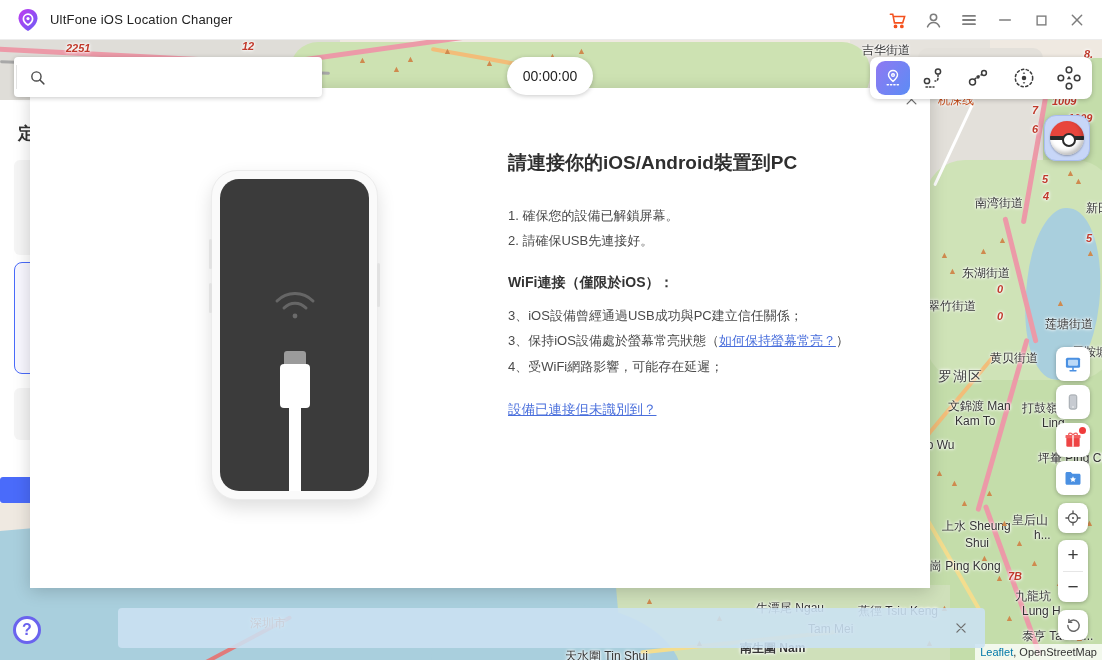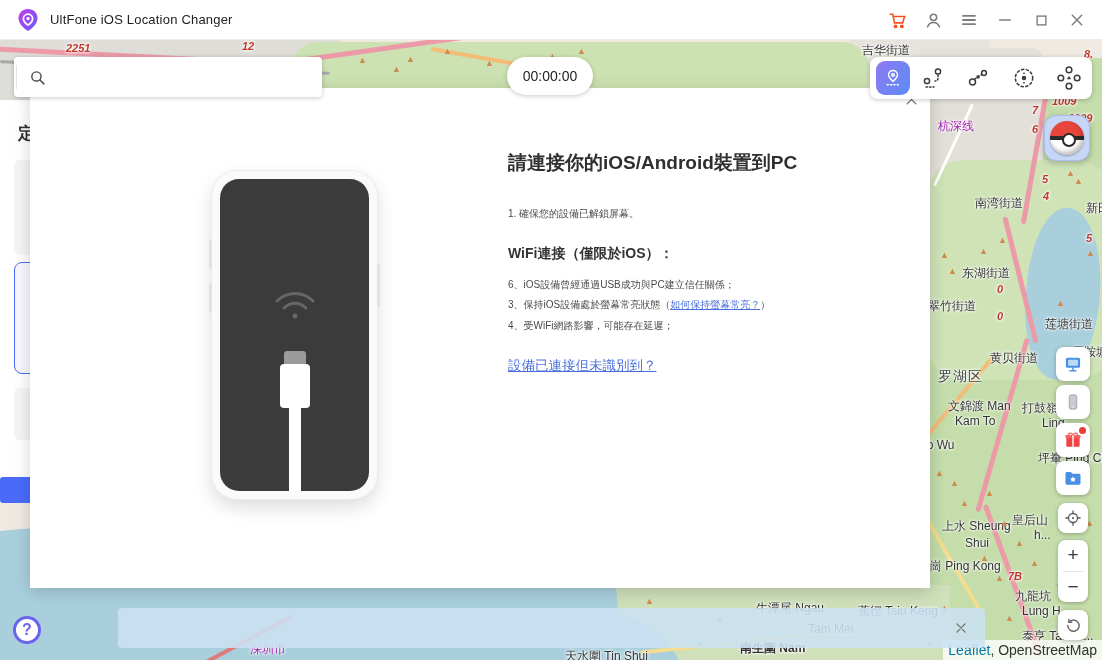--- a/index.html
+++ b/index.html
@@ -27,21 +27,21 @@
   .water-reservoir { left:1026px; top:168px; width:74px; height:172px; background:#a9cfdd; border-radius:45% 55% 48% 52%; transform:rotate(6deg); }
   .water-bottom { left:-80px; top:468px; width:700px; height:280px; background:#a9cfdd; transform:rotate(-5deg); border-radius:30px; }
   .water-bottom2 { left:430px; top:562px; width:250px; height:150px; background:#a9cfdd; transform:rotate(8deg); border-radius:40%; }
   .road { border-radius:3px; }
   .rpink { background:#ec9aa8; } .ryellow { background:#f3dd8e; } .rorange { background:#f2bd79; }
   .rwhite { background:#ffffff; } .rgray { background:#a8a8a8; } .rred { background:#e07a7a; }
   .mlabel { position:absolute; font-size:12px; color:#333; white-space:nowrap;
             text-shadow:0 0 2px #fff,0 0 3px #fff,0 0 4px #fff; }
   .mlabel.district { font-size:14px; color:#424242; letter-spacing:1px; }
   .mlabel.ref { color:#c0392b; font-style:italic; font-weight:bold; font-size:11px; }
-  .mlabel.faint { color:#a21caf;margin-top:26px; }
+  .mlabel.faint { color:#c2410c; }
   .peak { position:absolute; font-size:9px; color:#cf8a4e; }
 
   
   .search-box { position:absolute; left:14px; top:57px; width:308px; height:40px; background:#fff; border-radius:4px;
                 box-shadow:0 1px 5px rgba(0,0,0,.22); z-index:30; display:flex; align-items:center; }
   .search-input { border:none; outline:none; font-size:14px; color:#9aa0a6; margin-left:14px; width:248px;
                   border-bottom:1px solid #dcdcdc; padding-bottom:4px; background:transparent;
                   font-family:"Liberation Sans",sans-serif; }
   .search-sep { width:1px; height:24px; background:#e3e3e3; margin-left:2px; }
   .search-btn { width:40px; display:flex; align-items:center; justify-content:center; cursor:pointer; }
@@ -62,21 +62,21 @@
   .pokeball:after { content:""; position:absolute; left:50%; top:50%; width:10px; height:10px; margin:-5px 0 0 -5px;
                     background:#fff; border:2.5px solid #2b2b2b; border-radius:50%; }
   .stack-btn { position:absolute; left:1056px; width:34px; height:34px; background:#fff; border-radius:8px;
                box-shadow:0 1px 4px rgba(0,0,0,.28); z-index:30; display:flex; align-items:center; justify-content:center; cursor:pointer; }
   .dot-badge { position:absolute; right:4px; top:4px; width:7px; height:7px; background:#f03b3b; border-radius:50%; }
   .locate-btn { top:503px; }
   .zoom-pill { position:absolute; left:1058px; top:540px; width:30px; height:62px; background:#fff; border-radius:8px;
                box-shadow:0 1px 4px rgba(0,0,0,.28); z-index:30; display:flex; flex-direction:column; }
   .zoom-half { flex:1; display:flex; align-items:center; justify-content:center; font-size:19px; color:#3a3a3a; cursor:pointer; }
   .zoom-div { height:1px; background:#e6e6e6; margin:0 5px; }
-  .attribution { position:absolute; right:0; bottom:0; background:rgba(255,255,255,.78); font-size:14px;
+  .attribution { position:absolute; right:0; bottom:0; background:rgba(255,255,255,.78); font-size:11px;
                  padding:2px 5px; z-index:8; color:#333; }
   .attribution .lf { color:#0078a8; cursor:pointer; }
 
   
   .sidebar { position:absolute; left:0; top:100px; width:300px; height:403px; background:#fff; z-index:5; }
   .sb-heading { position:absolute; left:18px; top:22px; font-size:17px; font-weight:bold; color:#333; }
   .sb-panel1 { position:absolute; left:14px; top:60px; width:260px; height:95px; background:#f5f5f5; border-radius:6px; }
   .sb-panel2 { position:absolute; left:14px; top:162px; width:260px; height:112px; background:#f8f7ff;
                border:1px solid #4a6bfa; border-radius:8px; }
   .sb-panel3 { position:absolute; left:14px; top:288px; width:260px; height:52px; background:#f5f5f5; border-radius:6px; }
@@ -95,21 +95,21 @@
   .screen { position:absolute; left:8px; top:8px; right:8px; bottom:8px; background:#3b3b3b; border-radius:19px; overflow:hidden; }
   .wifi-glyph { position:absolute; left:50%; top:108px; transform:translateX(-50%); }
   .plug-tip { position:absolute; left:50%; top:172px; transform:translateX(-50%); width:22px; height:13px;
               background:#9b9b9b; border-radius:3px 3px 0 0; }
   .plug-body { position:absolute; left:50%; top:185px; transform:translateX(-50%); width:30px; height:44px;
                background:#fff; border-radius:4px; }
   .plug-cable { position:absolute; left:50%; top:228px; transform:translateX(-50%); width:12px; height:90px; background:#fff; }
   .dlg-text { position:absolute; left:478px; top:62px; width:342px; color:#444; }
   .dlg-title { font-size:19px; font-weight:600; color:#2f2f2f; margin-bottom:30px; }
   .dlg-subhead { display:flex; align-items:center; gap:6px; font-size:14px; font-weight:bold; color:#333; margin-bottom:14px; }
-  .dlg-item { font-size:10px; line-height:1.55; margin-bottom:5px; color:#4a4a4a; }
+  .dlg-item { font-size:13px; line-height:1.55; margin-bottom:5px; color:#4a4a4a; }
   .dlg-gap { height:18px; }
   .dlg-link { color:#4a6fdc; text-decoration:underline; cursor:pointer; }
   .dlg-footer { margin-top:24px; font-size:13.5px; }
 
   
   .notice { position:absolute; left:118px; top:608px; width:867px; height:40px; background:rgba(203,225,242,.88);
             border-radius:4px; z-index:40; display:flex; align-items:center; justify-content:center; }
   .notice-text { font-size:13px; color:#3a3a3a; }
   .notice-close { position:absolute; right:14px; top:10px; width:20px; height:20px; display:flex; align-items:center;
                   justify-content:center; cursor:pointer; }
@@ -421,24 +421,25 @@
       <div class="plug-tip"></div>
       <div class="plug-body"></div>
       <div class="plug-cable"></div>
     </div>
   </div>
 
   <div class="dlg-text">
     <div class="dlg-title">請連接你的iOS/Android裝置到PC</div>
 
     <div class="dlg-item">1. 確保您的設備已解鎖屏幕。</div>
+    <div class="dlg-item">2. 請確保USB先連接好。</div>
 
     <div class="dlg-gap"></div>
     <div class="dlg-subhead">WiFi連接（僅限於iOS）：</div>
-    <div class="dlg-item">6、iOS設備曾經通過USB成功與PC建立信任關係；</div>
+    <div class="dlg-item">3、iOS設備曾經通過USB成功與PC建立信任關係；</div>
     <div class="dlg-item"><span>3、保持iOS設備處於螢幕常亮狀態（</span><span class="dlg-link">如何保持螢幕常亮？</span><span>）</span></div>
     <div class="dlg-item">4、受WiFi網路影響，可能存在延遲；</div>
 
     <div class="dlg-footer"><span class="dlg-link">設備已連接但未識別到？</span></div>
   </div>
 </div>
 
 <div class="notice">
   <div class="notice-close">
     <svg width="14" height="14" viewBox="0 0 24 24" stroke="#6e6e6e" stroke-width="2.2" stroke-linecap="round">

